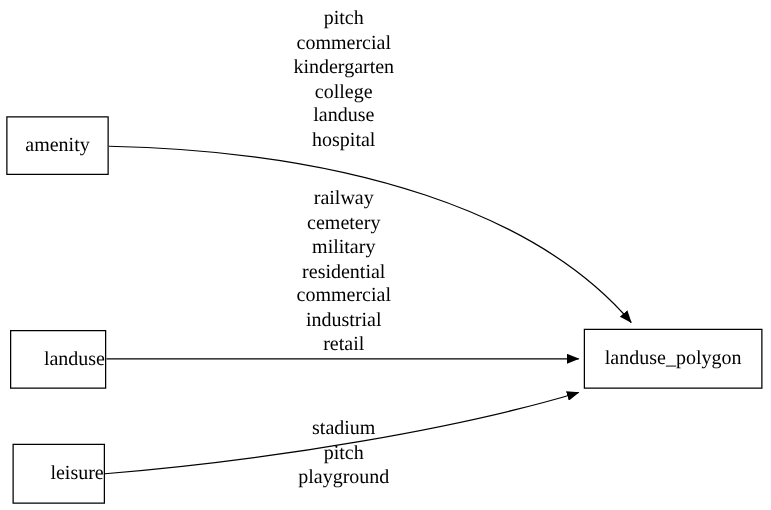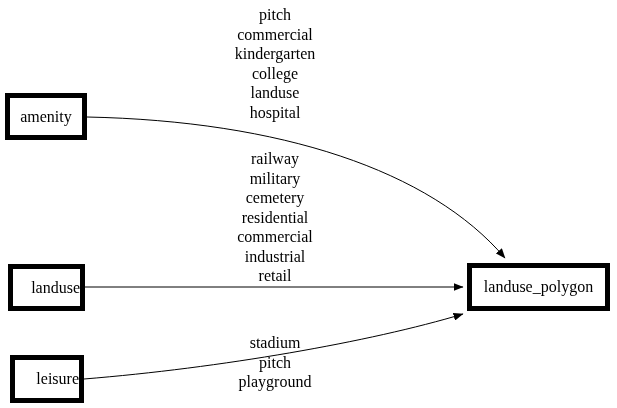--- a/index.html
+++ b/index.html
@@ -18,21 +18,21 @@
   }
   #edge-layer {
     position: absolute;
     left: 0;
     top: 0;
     width: 617px;
     height: 408px;
   }
   .node {
     position: absolute;
-    border: 5px solid #000000;
+    border: 1px solid #000000;
     background: #ffffff;
     display: flex;
     align-items: center;
     justify-content: center;
     font-size: 16px;
     line-height: 1;
     white-space: nowrap;
     box-sizing: border-box;
   }
   .node-amenity        { left: 5px;   top: 93px;  width: 82px;  height: 47px; }
@@ -76,22 +76,22 @@
       <div>pitch</div>
       <div>commercial</div>
       <div>kindergarten</div>
       <div>college</div>
       <div>landuse</div>
       <div>hospital</div>
     </div>
 
   <div class="edge-label edge-label-landuse">
       <div>railway</div>
+      <div>cemetery</div>
       <div>military</div>
-      <div>cemetery</div>
       <div>residential</div>
       <div>commercial</div>
       <div>industrial</div>
       <div>retail</div>
     </div>
 
   <div class="edge-label edge-label-leisure">
       <div>stadium</div>
       <div>pitch</div>
       <div>playground</div>

